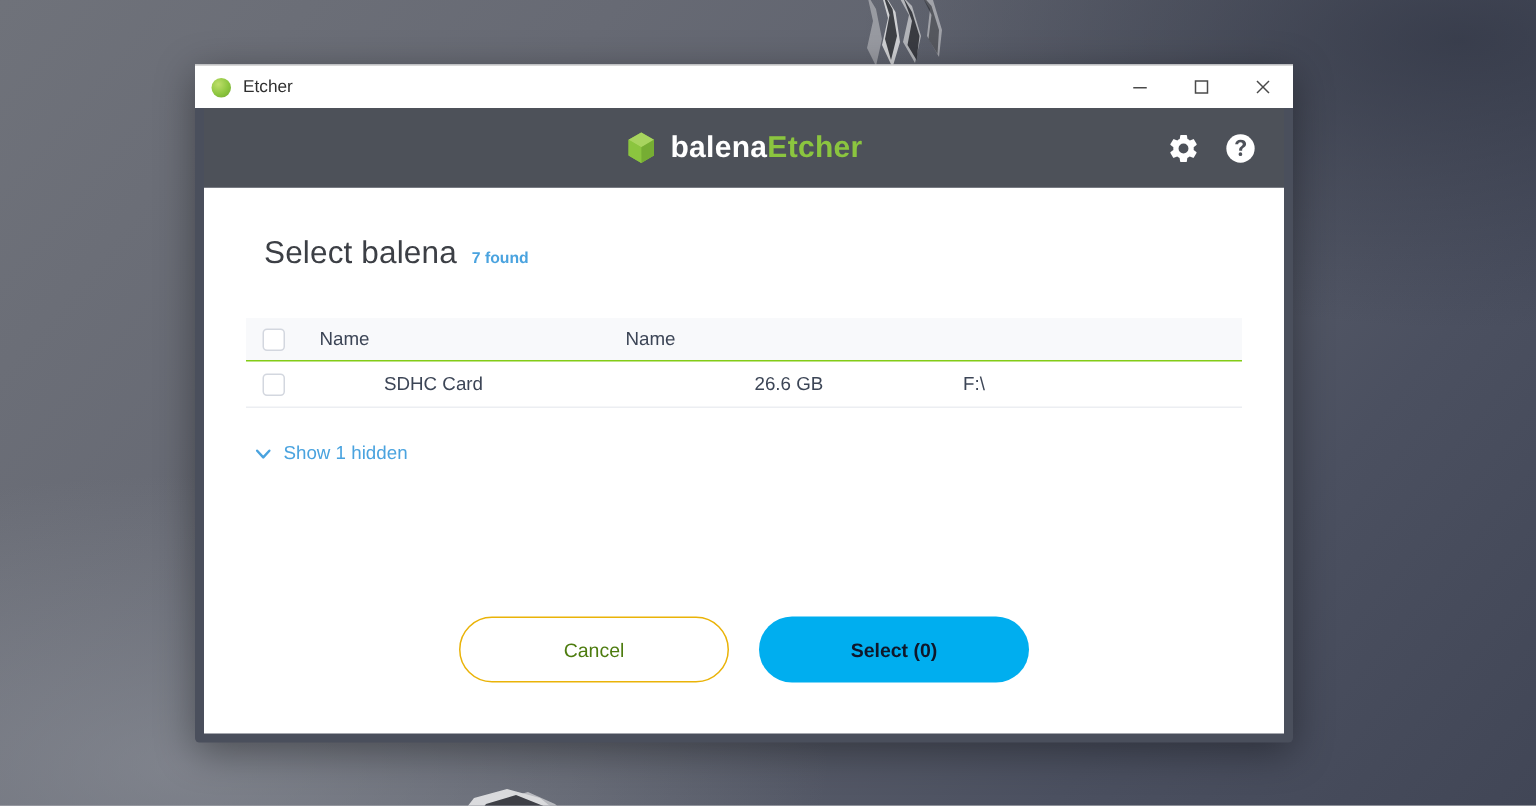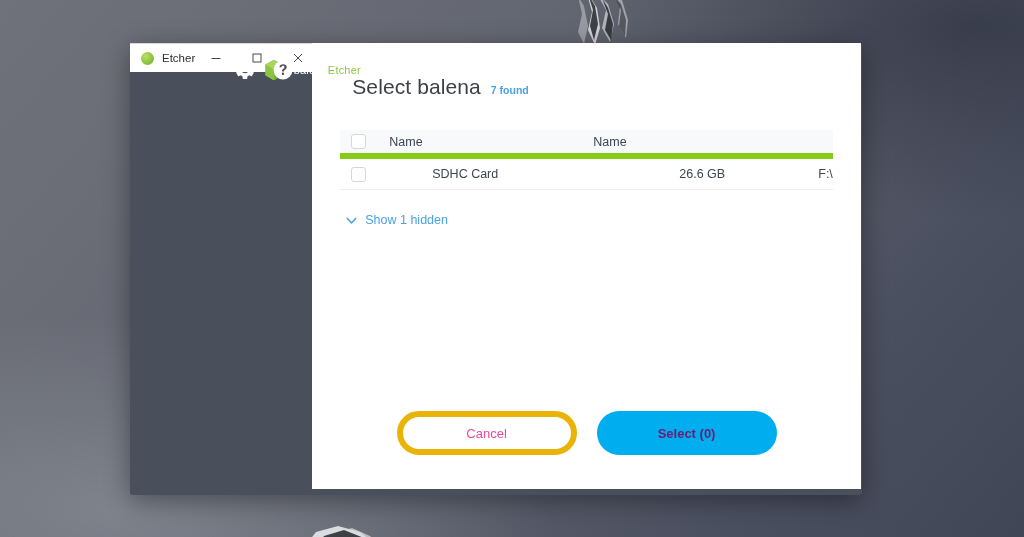--- a/index.html
+++ b/index.html
@@ -37,21 +37,21 @@
     left: 130px;
     top: 43px;
     width: 732px;
     height: 452px;
     background: #4a4f5c;
     border-radius: 3px;
     box-shadow: 0 6px 26px rgba(0,0,0,0.38);
     padding: 6px;
     padding-top: 0;
     display: flex;
-    flex-direction: row;
+    flex-direction: column;
   }
 
   
   #titlebar {
     height: 29px;
     margin: 0 -6px;
     background: #ffffff;
     border-top: 1px solid #d8d8d8;
     display: flex;
     align-items: center;
@@ -100,22 +100,22 @@
     position: absolute;
     left: 50%;
     top: 50%;
     transform: translate(-50%,-50%);
     display: flex;
     align-items: center;
     gap: 9px;
   }
   #brand-logo { width: 21px; height: 22px; display:block; }
   #brand-text {
-    font-size: 11px;
-    font-weight: normal;
+    font-size: 20px;
+    font-weight: bold;
     letter-spacing: 0.2px;
     white-space: nowrap;
   }
   #brand-balena { color: #ffffff; }
   #brand-etcher { color: #8bc53f; }
 
   #toolbar-actions {
     position: absolute;
     right: 18px;
     top: 50%;
@@ -161,21 +161,21 @@
     width: 100%;
   }
   .trow {
     display: flex;
     align-items: center;
     height: 29px;
     padding-left: 11px;
   }
   #table-header {
     background: #f8f9fb;
-    border-bottom: 6px solid #84cc16;
+    border-bottom: 1px solid #84cc16;
   }
   #table-header .cell { color: #3c4556; font-size: 12.5px; }
   .tbody-row {
     height: 31px;
     border-bottom: 1px solid #eceef2;
   }
   .tbody-row .cell { color: #3c4556; font-size: 12.5px; margin-left: 43px; }
 
   .cb-cell { width: 38px; flex: 0 0 38px; display:flex; align-items:center; }
   .checkbox {
@@ -222,29 +222,29 @@
     align-items: center;
     justify-content: center;
     font-size: 13px;
     font-weight: bold;
     cursor: pointer;
     user-select: none;
   }
   #cancel-button {
     width: 180px;
     background: #ffffff;
-    border: 6px solid #eab308;
-    color: #ec4899;
+    border: 1px solid #eab308;
+    color: #4d7c0f;
     font-weight: normal;
   }
   #select-button {
     width: 180px;
     background: #00aeef;
     border: none;
-    color: #701a75;
+    color: #0f172a;
   }
 </style>
 </head>
 <body>
 
 <div id="desktop">
   <svg class="wisp" id="wisp-top" viewBox="0 0 120 60">
     <g fill="#f2f2f2" opacity="0.9">
       <path d="M38 0 L44 22 L40 40 L47 55 L52 38 L49 18 Z"></path>
       <path d="M48 2 L58 20 L54 38 L62 52 L66 34 L60 14 Z" opacity="0.75"></path>

